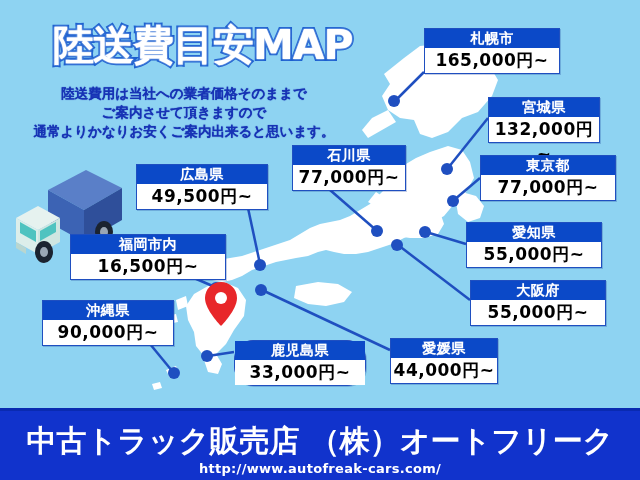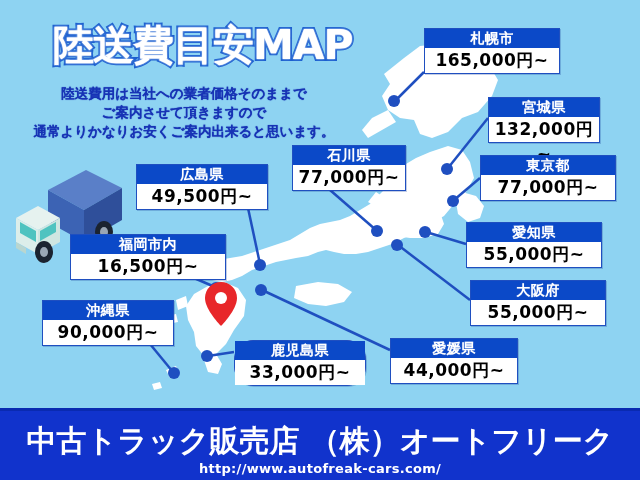--- a/index.html
+++ b/index.html
@@ -227,21 +227,21 @@
         <div class="val">55,000円~</div>
       </div>
       <div class="label" style="left: 42px; top: 300px; width: 132px;">
         <div class="hd">沖縄県</div>
         <div class="val">90,000円~</div>
       </div>
       <div class="label" style="left: 234px; top: 340px; width: 132px; border-radius: 19px;">
         <div class="hd">鹿児島県</div>
         <div class="val">33,000円~</div>
       </div>
-      <div class="label" style="left: 390px; top: 338px; width: 128px;">
+      <div class="label" style="left: 390px; top: 338px; width: 108px;">
         <div class="hd">愛媛県</div>
         <div class="val">44,000円~</div>
       </div>
     </div>
 
   <div id="footer">
     <div id="footer-main">中古トラック販売店 （株）オートフリーク</div>
     <div id="footer-url">http://www.autofreak-cars.com/</div>
   </div>
 

